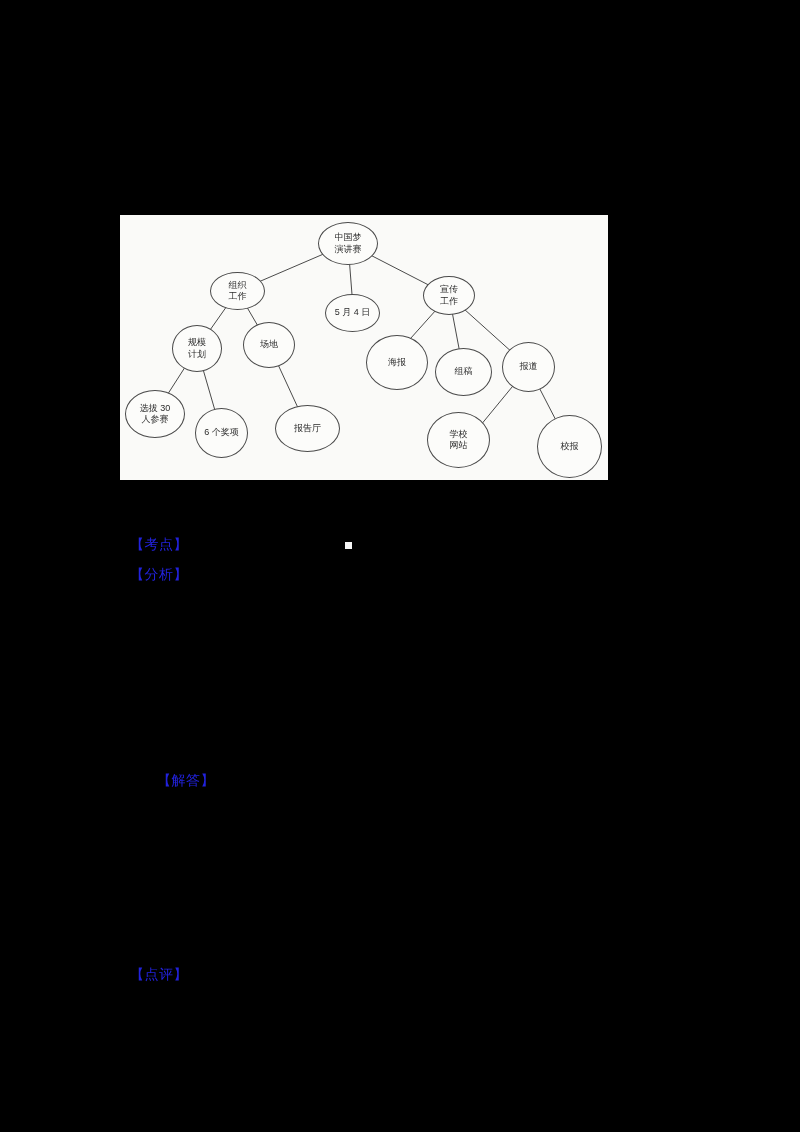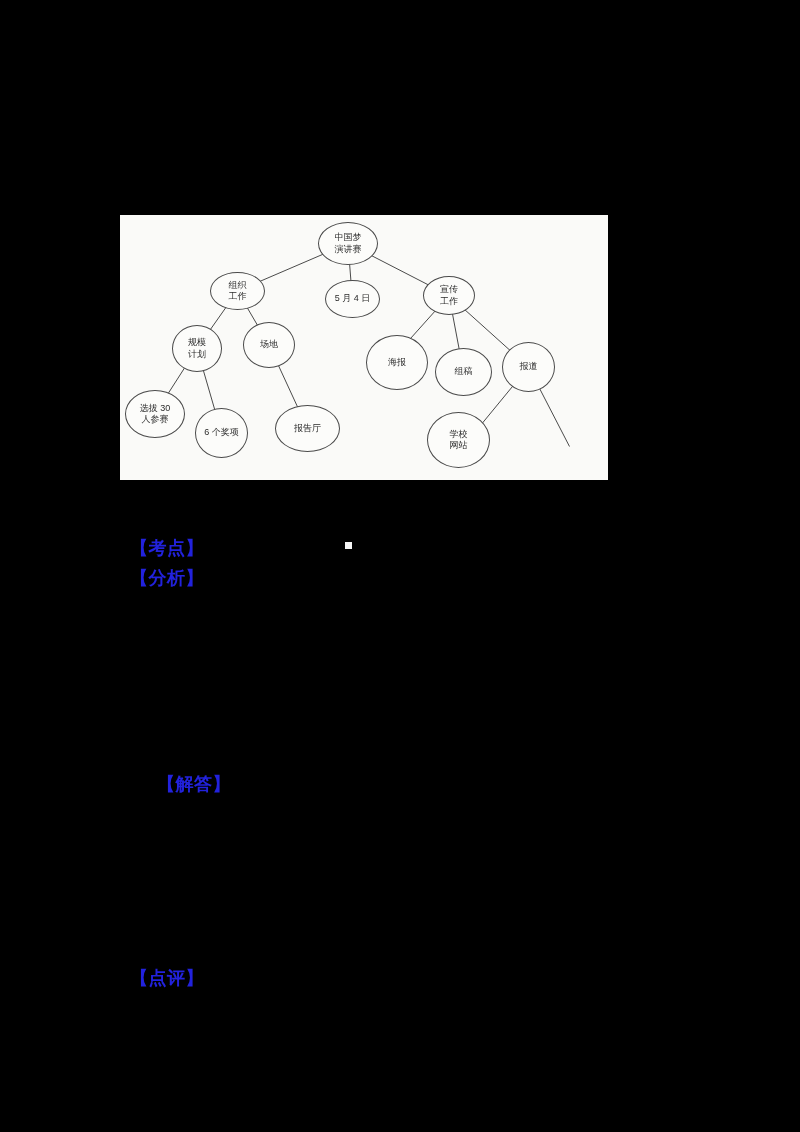--- a/index.html
+++ b/index.html
@@ -35,22 +35,22 @@
     line-height: 1.25;
     color: #2b2b2b;
     white-space: pre-line;
   }
 
   
   .tag {
     position: absolute;
     left: 130px;
     color: var(--tag-blue);
-    font-size: 18px;
-    font-weight: 700;
+    font-size: 14px;
+    font-weight: 400;
     letter-spacing: 0.5px;
   }
 
   .inline-dot {
     position: absolute;
     left: 345px; top: 542px;
     width: 7px; height: 7px;
     background: #f5f5f5;
   }
 </style>
@@ -73,35 +73,36 @@
         <line x1="329" y1="80.5" x2="343.5" y2="157"></line>
         <line x1="329" y1="80.5" x2="408.5" y2="152"></line>
         <line x1="408.5" y1="152" x2="348.5" y2="225"></line>
         <line x1="408.5" y1="152" x2="449.5" y2="231.5"></line>
       </svg>
 
     <div class="node" style="left:198px; top:7px;   width:60px; height:43px;">中国梦
 演讲赛</div>
     <div class="node" style="left:90px;  top:57px;  width:55px; height:38px;">组织
 工作</div>
-    <div class="node" style="left:205px; top:65px;  width:55px; height:38px;">5 月 4 日</div>
+    <div class="node" style="left:205px; top:79px;  width:55px; height:38px;">5 月 4 日</div>
     <div class="node" style="left:303px; top:61px;  width:52px; height:39px;">宣传
 工作</div>
     <div class="node" style="left:52px;  top:110px; width:50px; height:47px;">规模
 计划</div>
     <div class="node" style="left:123px; top:107px; width:52px; height:46px;">场地</div>
     <div class="node" style="left:246px; top:120px; width:62px; height:55px;">海报</div>
     <div class="node" style="left:315px; top:133px; width:57px; height:48px;">组稿</div>
     <div class="node" style="left:382px; top:127px; width:53px; height:50px;">报道</div>
     <div class="node" style="left:5px;   top:175px; width:60px; height:48px;">选拔 30
 人参赛</div>
     <div class="node" style="left:75px;  top:193px; width:53px; height:50px;">6 个奖项</div>
     <div class="node" style="left:155px; top:190px; width:65px; height:47px;text-align:center;">报告厅</div>
     <div class="node" style="left:307px; top:197px; width:63px; height:56px;">学校
 网站</div>
+    <div class="node" style="left:417px; top:200px; width:65px; height:63px;">校报</div>
   </div>
 
   <div class="inline-dot"></div>
 
   <div class="tag" style="top:536px;">【考点】</div>
   <div class="tag" style="top:566px;">【分析】</div>
   <div class="tag" style="top:772px;margin-left:27px;">【解答】</div>
   <div class="tag" style="top:966px;">【点评】</div>
 
 </div>

